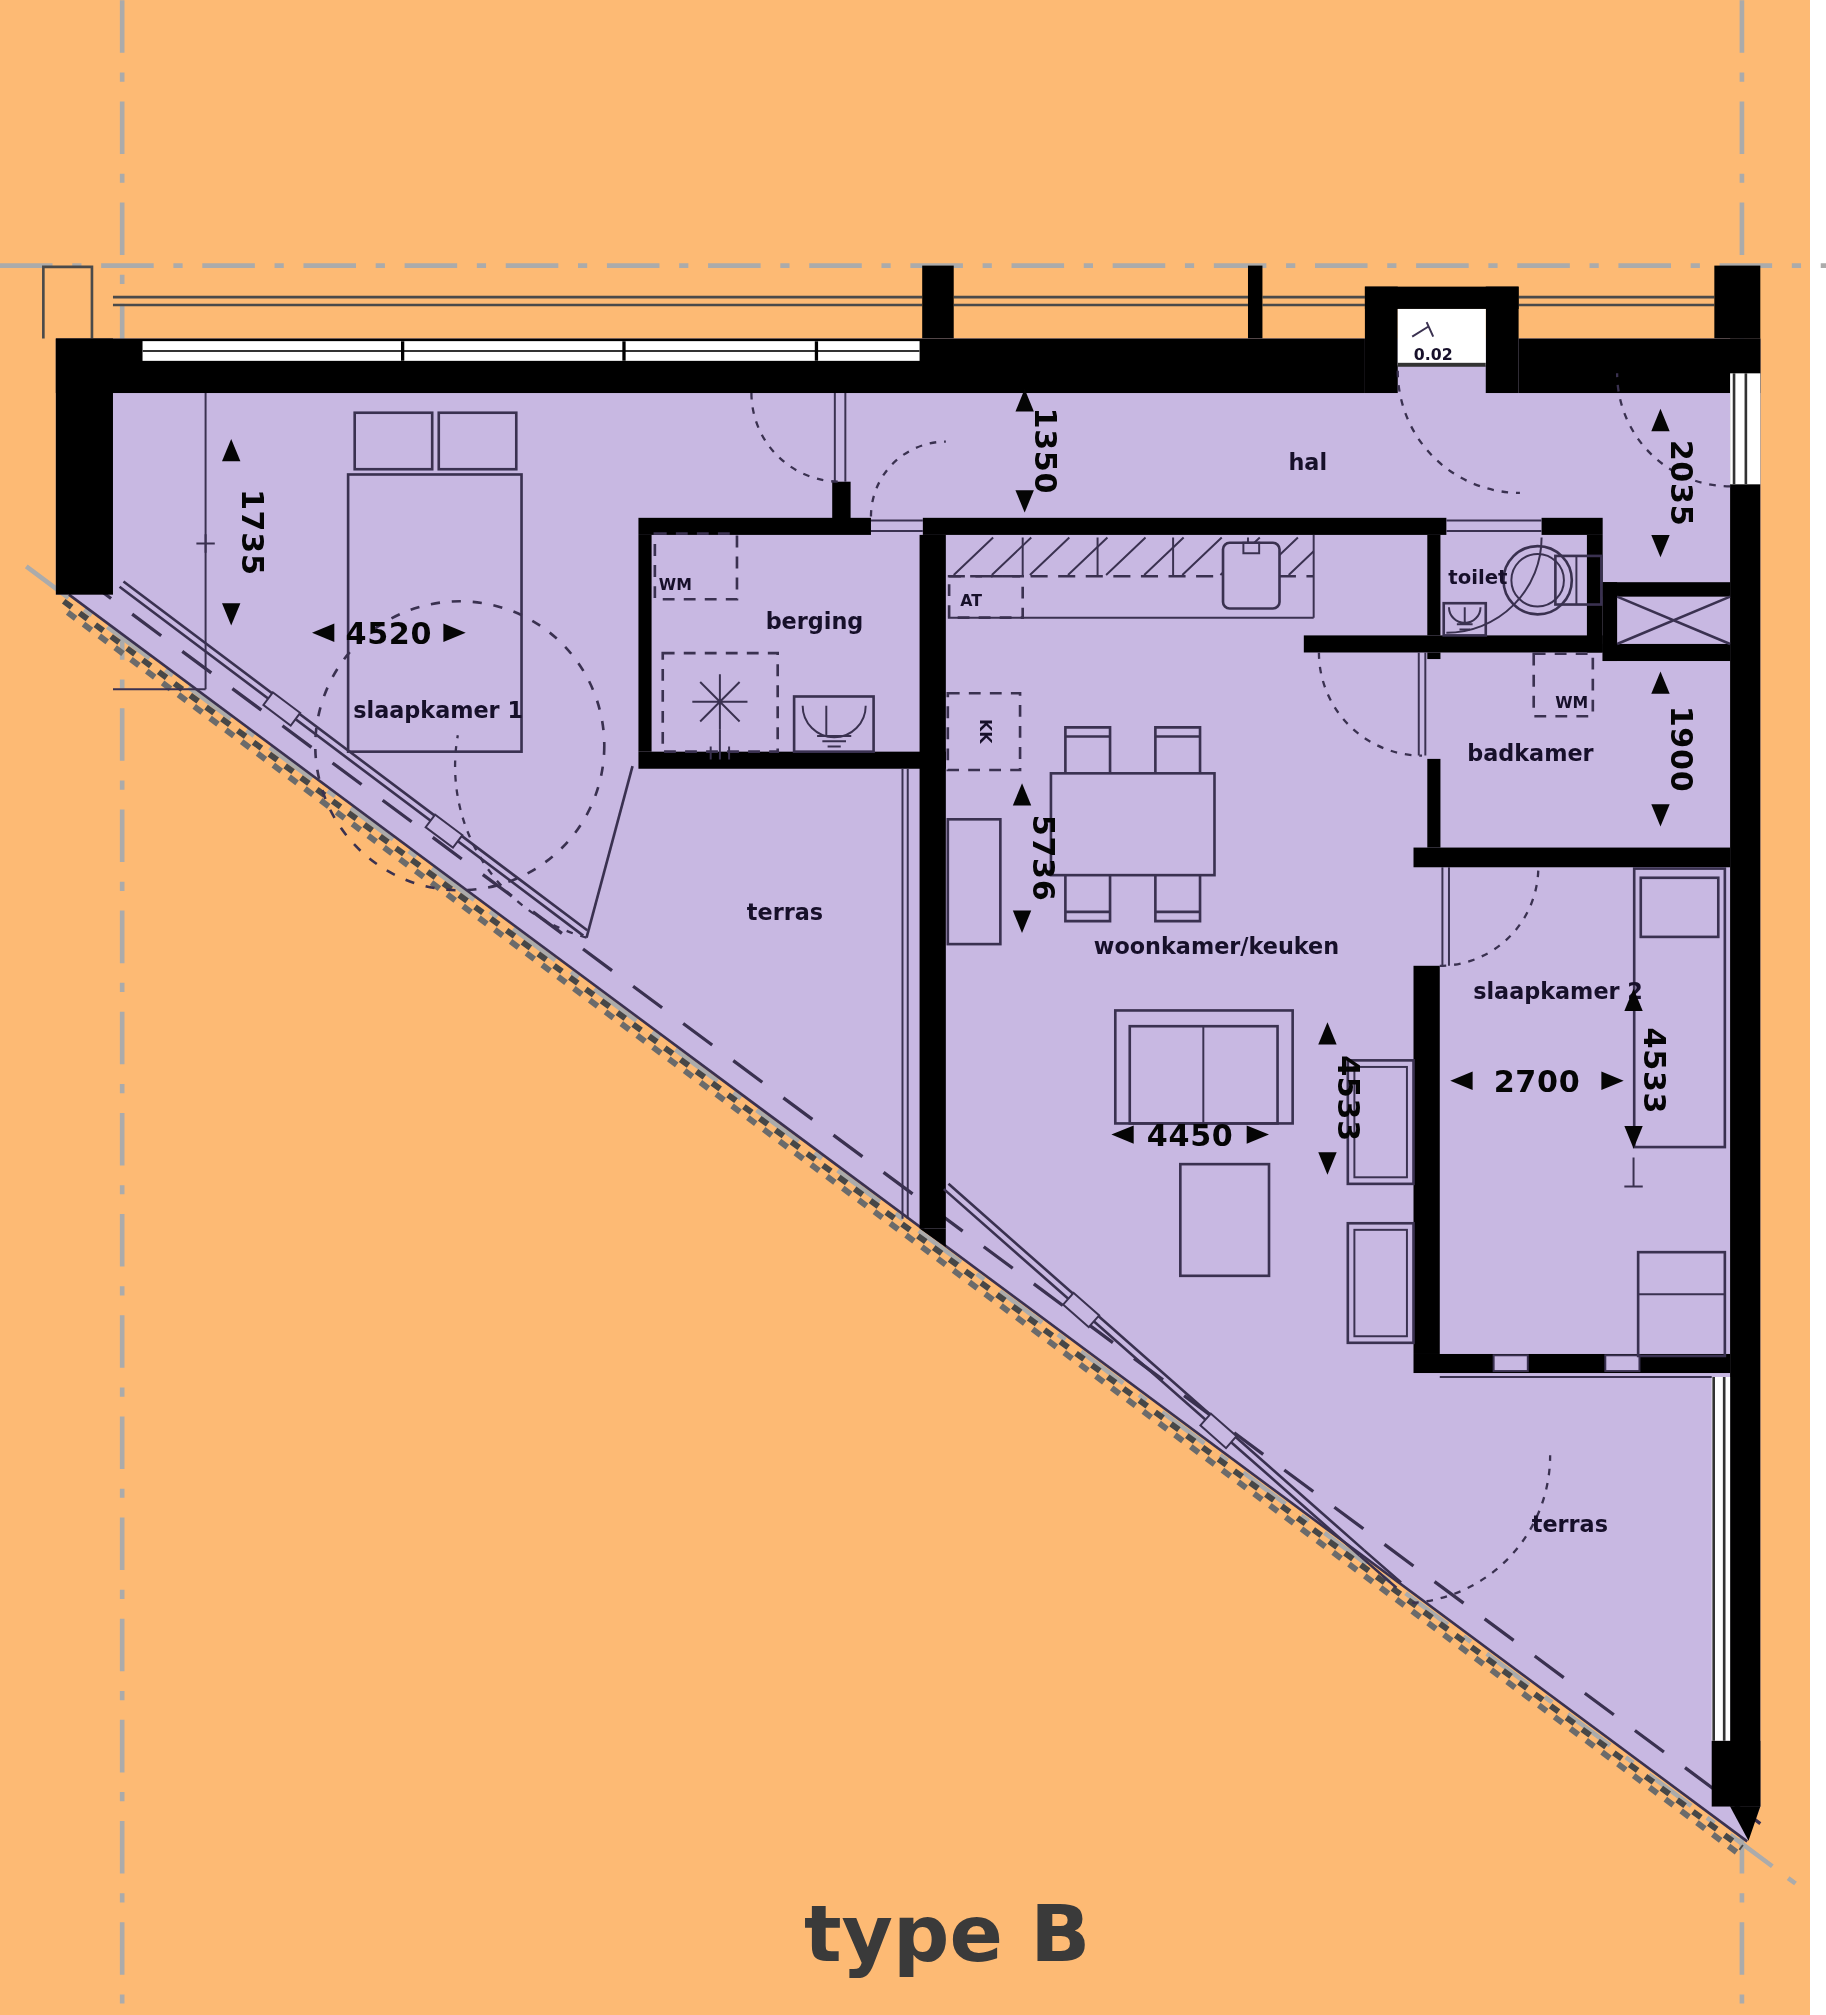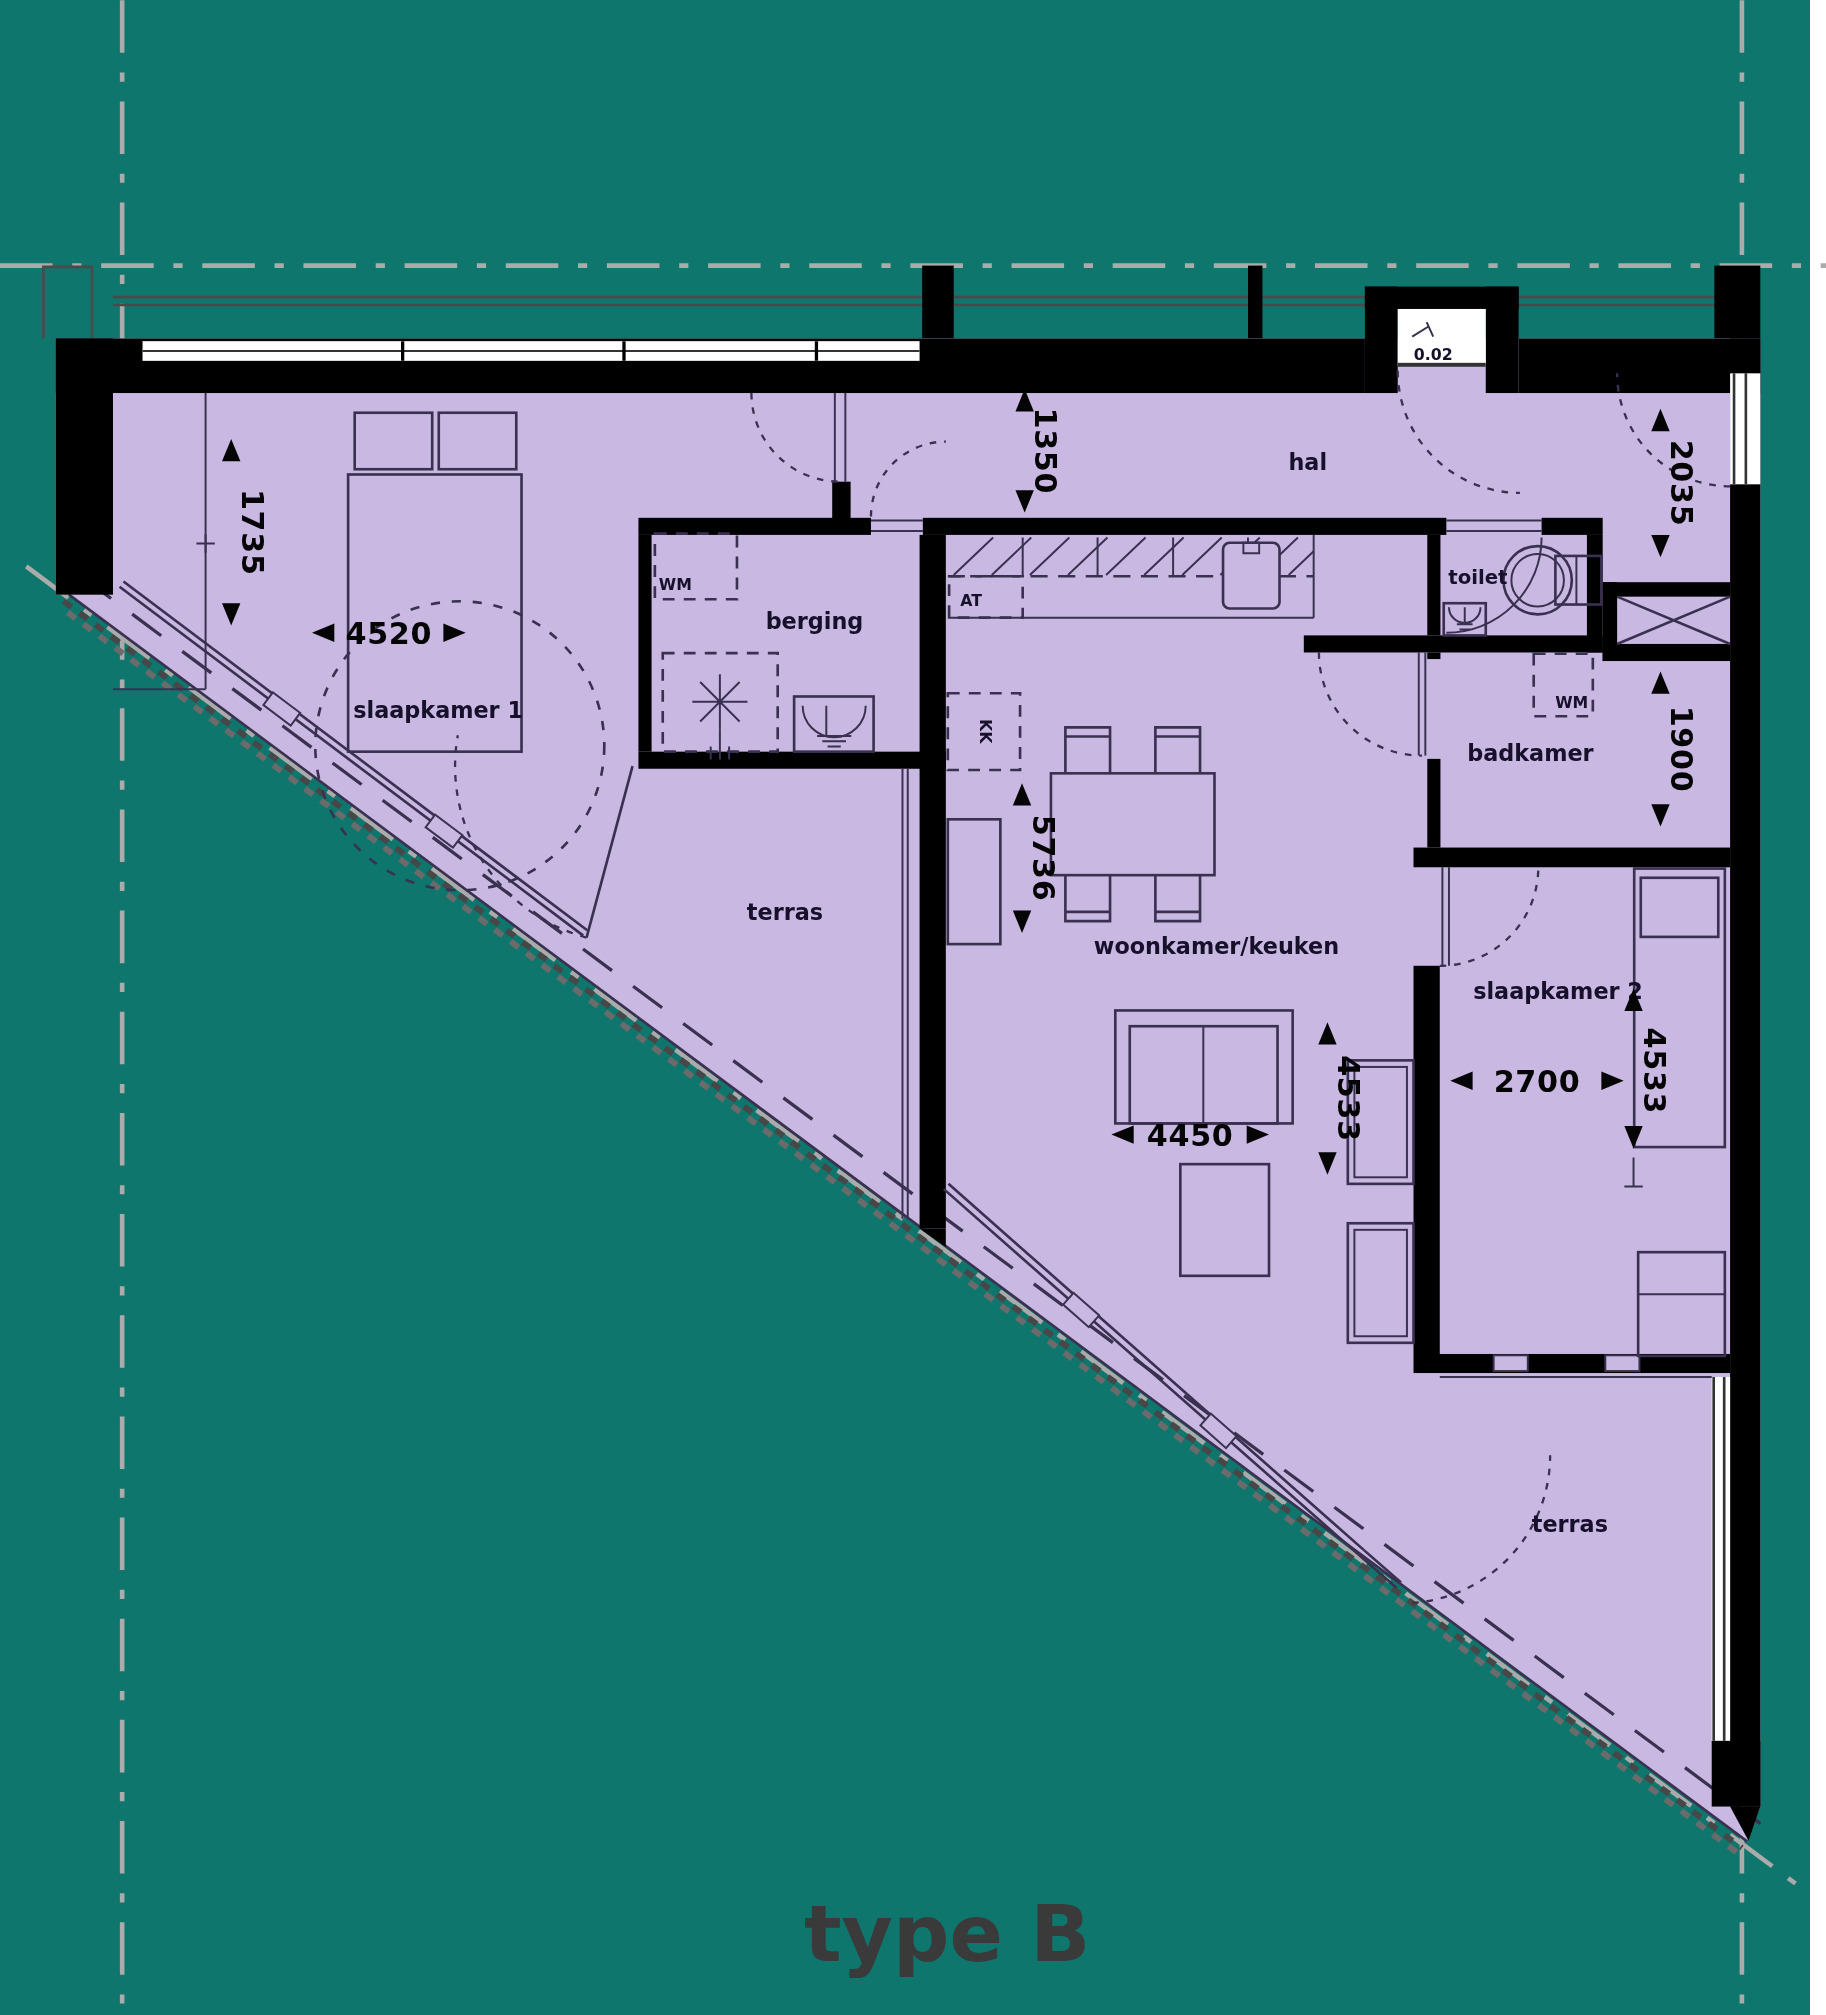--- a/index.html
+++ b/index.html
@@ -1,16 +1,16 @@
 <!DOCTYPE html>
 <html style="font-size:10.5px"><head>
 <meta charset="utf-8">
 <style>
   html,body{margin:0;padding:0;background:#ffffff;}
-  .stage{position:relative;width:1810px;height:2015px;background:#0f766e;font-family:"DejaVu Sans",sans-serif;}
+  .stage{position:relative;width:1810px;height:2015px;background:#fdba74;font-family:"DejaVu Sans",sans-serif;}
   svg{display:block}
   .wall{fill:#000000;stroke:none}
   .thin{stroke:#3a3150;stroke-width:4;fill:none}
   .thin2{stroke:#3a3150;stroke-width:3;fill:none}
   .furn{stroke:#3a3150;stroke-width:4;fill:none}
   .furnfill{stroke:#3a3150;stroke-width:4;fill:#c8b8e2}
   .dashbox{stroke:#3a3150;stroke-width:4;fill:none;stroke-dasharray:18 14}
   .arc{stroke:#3a3150;stroke-width:3.5;fill:none;stroke-dasharray:10 12}
   .arcsolid{stroke:#3a3150;stroke-width:3;fill:none}
   .grid{stroke:#ababab;stroke-width:7;fill:none;stroke-dasharray:80 30 14 30}

